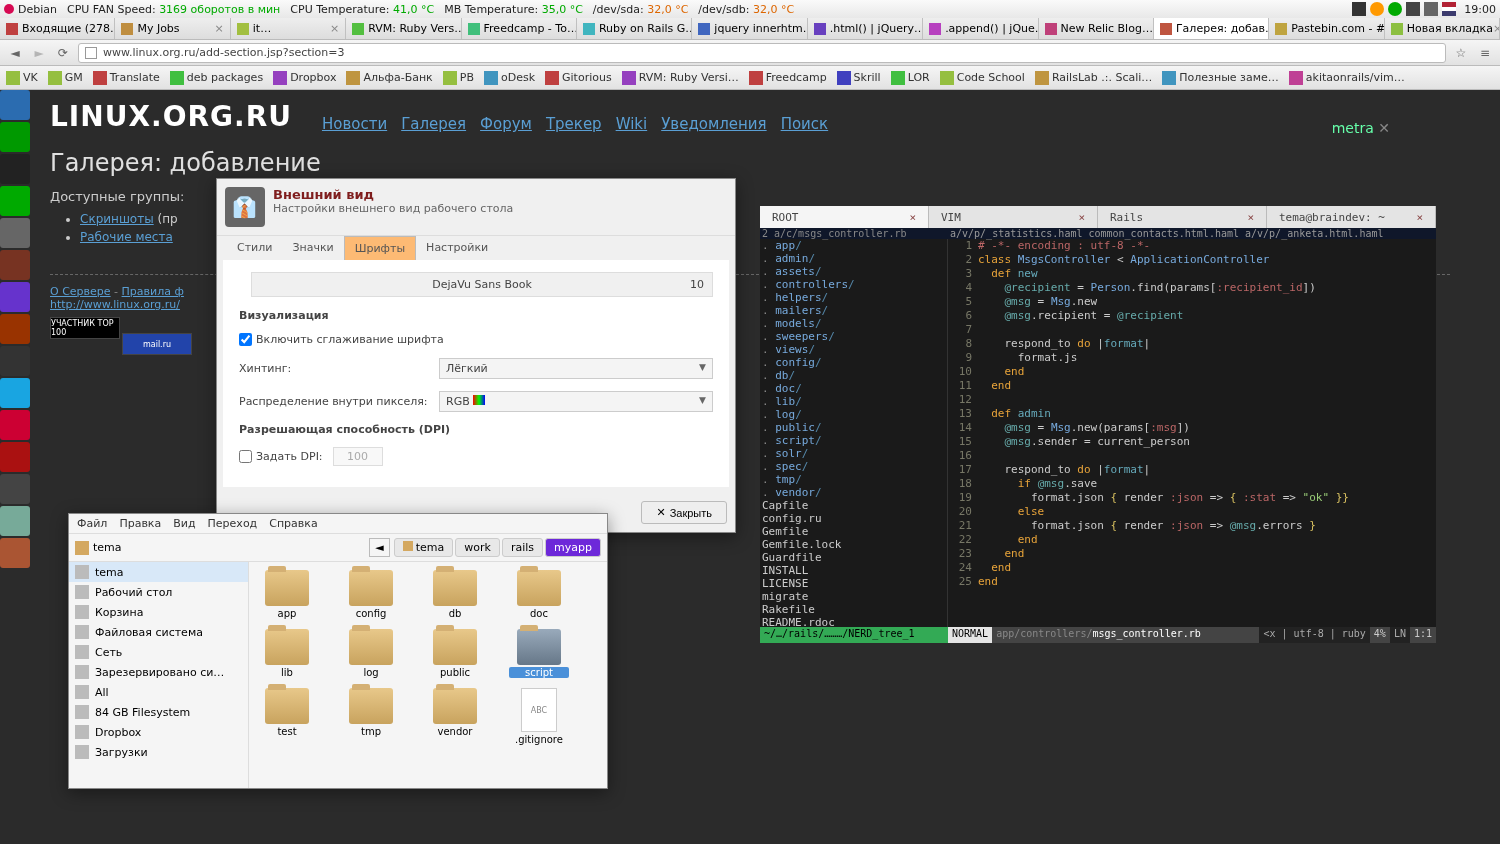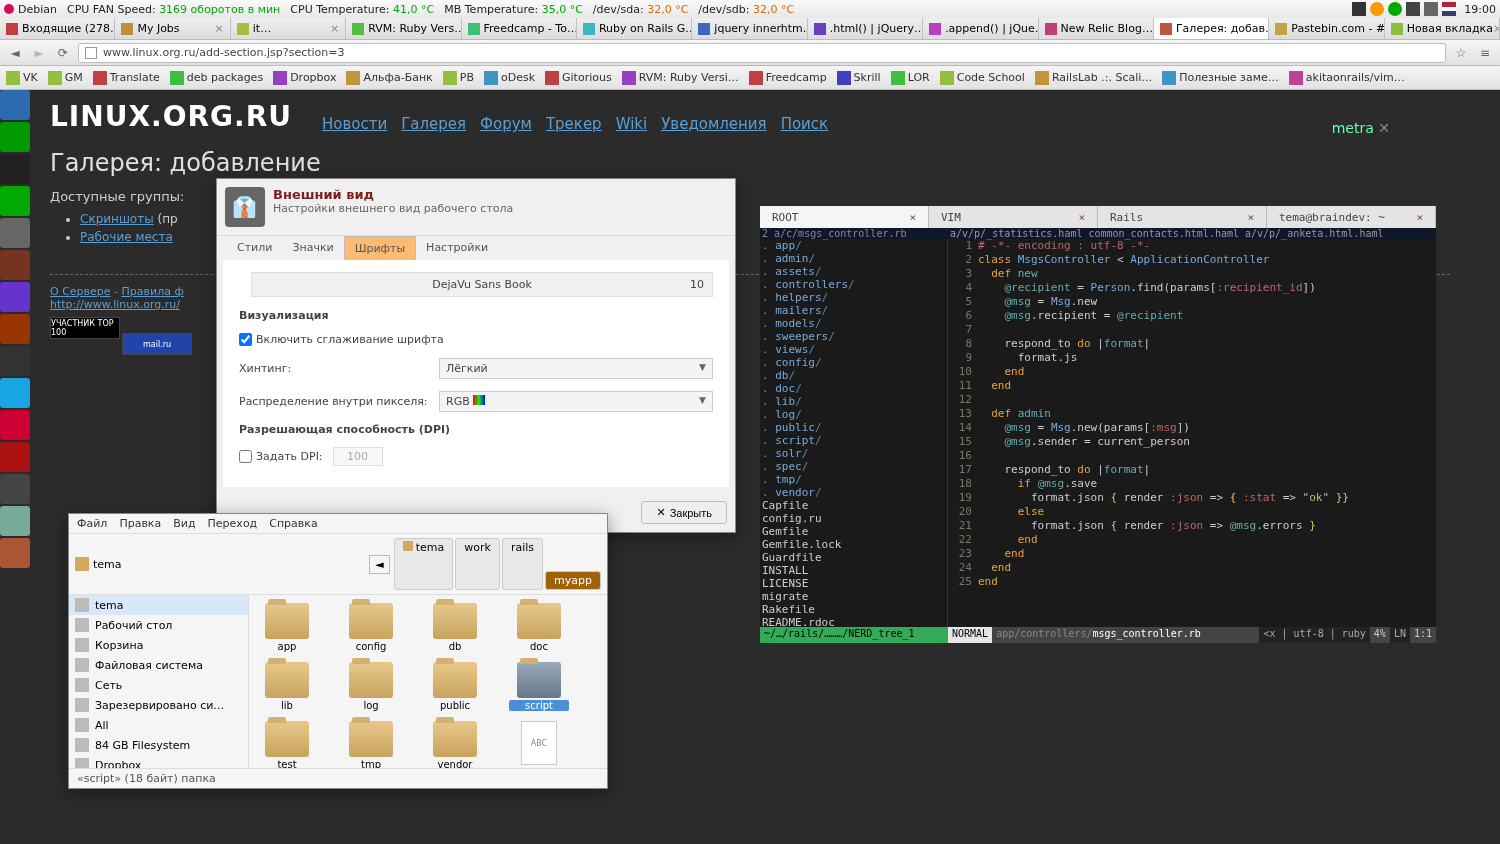--- a/index.html
+++ b/index.html
@@ -71,21 +71,21 @@
 .aw-dpi { width: 50px; background:#f8f8f8; border:1px solid #ddd; padding:2px; text-align:center; color:#aaa;}
 .aw-footer { display: flex; justify-content: flex-end; padding: 8px; }
 .aw-close { background: #eee; border: 1px solid #bbb; padding: 4px 14px; font-size: 11px; display:flex; align-items:center; gap:4px; border-radius:3px; }
 
 
 .fm-win { position: absolute; left: 68px; top: 513px; width: 540px; height: 276px; background: #f5f5f5; border: 1px solid #888; box-shadow: 0 4px 16px rgba(0,0,0,0.4); z-index: 20; font-size: 11px; display:flex; flex-direction:column; }
 .fm-menu { padding: 3px 8px; display: flex; gap: 12px; color: #333; border-bottom: 1px solid #ddd; }
 .fm-toolbar { padding: 4px 6px; display: flex; align-items: center; gap: 4px; border-bottom: 1px solid #ddd; }
 .fm-path { display: flex; gap: 2px; }
 .fm-path-seg { background: #e8e8e8; border: 1px solid #ccc; padding: 2px 8px; border-radius: 3px; }
-.fm-path-seg.active { background: #a16207; color: #fff; margin-top: 33px; }
+.fm-path-seg.active { background: #6d28d9; color: #fff; }
 .fm-sidebar { width: 180px; border-right: 1px solid #ddd; overflow-y: auto; }
 .fm-sb-item { padding: 3px 6px; display: flex; align-items: center; gap: 6px; }
 .fm-sb-item.sel { background: #d8e8f8; }
 .fm-sb-ico { width: 14px; height: 14px; }
 .fm-main { flex: 1; display: flex; overflow:hidden; }
 .fm-content { flex: 1; padding: 8px; display: flex; flex-wrap: wrap; align-content: flex-start; gap: 10px 24px; overflow-y:auto; }
 .fm-item { width: 60px; text-align: center; }
 .folder-icon { width: 44px; height: 36px; margin: 0 auto 2px; background: linear-gradient(#e8c88a,#c8a35e); border-radius: 3px; position: relative; }
 .folder-icon:before { content: ""; position: absolute; top: -4px; left: 3px; width: 18px; height: 6px; background: #d4b074; border-radius: 2px 2px 0 0; }
 .folder-icon.sel { background: linear-gradient(#9ab,#678); }
@@ -411,21 +411,20 @@
         <div class="fm-item">
           <div class="folder-icon"></div>
           <div class="fm-label">vendor</div>
         </div>
         <div class="fm-item">
           <div class="file-icon">ABC</div>
           <div class="fm-label">.gitignore</div>
         </div>
       </div>
   </div>
-  <div class="fm-status">«script» (18 байт) папка</div>
 </div>
 
 <div class="term-win">
   <div class="term-tabs" id="term-tabs">
       <div class="term-tab active">
         <span>ROOT</span>
         <span class="term-x">×</span>
       </div>
       <div class="term-tab">
         <span>VIM</span>

